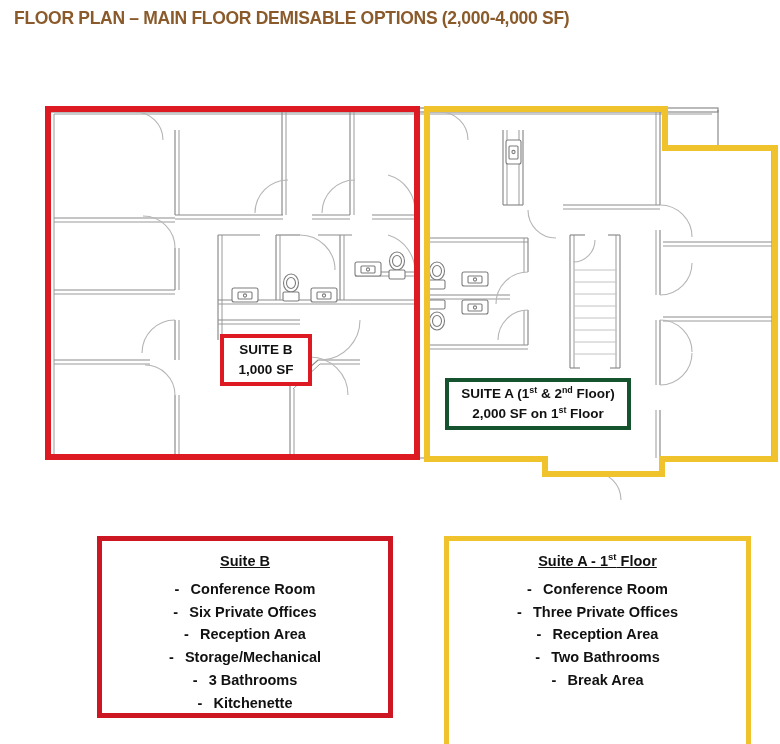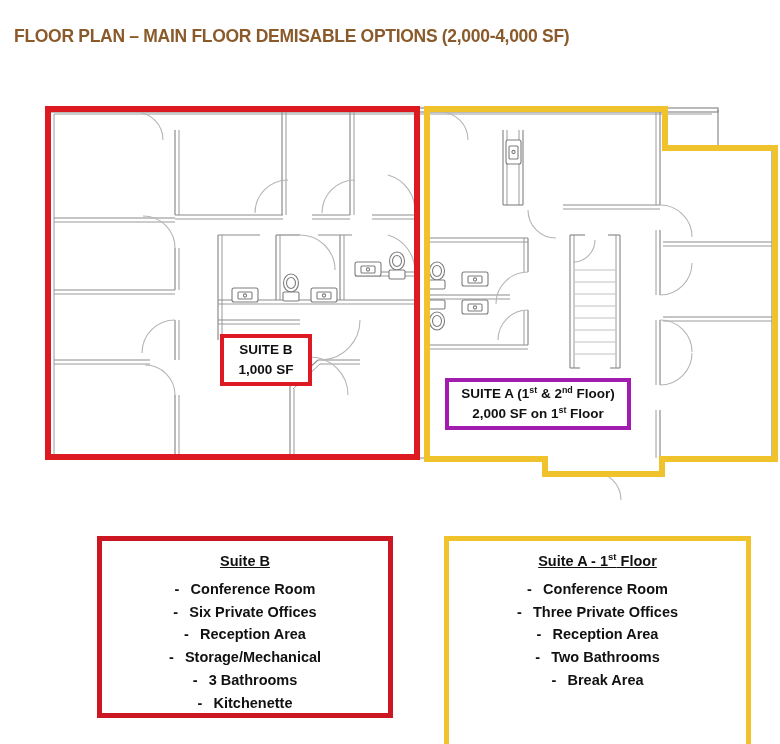--- a/index.html
+++ b/index.html
@@ -13,21 +13,21 @@
     height: 744px;
     position: relative;
     font-family: "Liberation Sans", sans-serif;
     overflow: hidden;
   }
 
   
   #page-title {
     position: absolute;
     left: 14px;
-    top: 26px;
+    top: 8px;
     font-size: 17.5px;
     font-weight: bold;
     letter-spacing: -0.3px;
     color: #8a5a2b;
     white-space: nowrap;
   }
 
   
   #floorplan-stage {
     position: absolute;
@@ -61,21 +61,21 @@
     width: 92px;
     height: 52px;
     border: 4px solid #dd1a22;
     font-size: 13.5px;
   }
   #suite-a-callout {
     left: 445px;
     top: 378px;
     width: 186px;
     height: 52px;
-    border: 4px solid #a21caf;
+    border: 4px solid #14532d;
     font-size: 13.5px;
   }
   .suite-callout .line { display: block; }
   sup { font-size: 0.66em; vertical-align: super; line-height: 0; }
 
   
   .legend-box {
     position: absolute;
     background: #ffffff;
     box-sizing: border-box;

